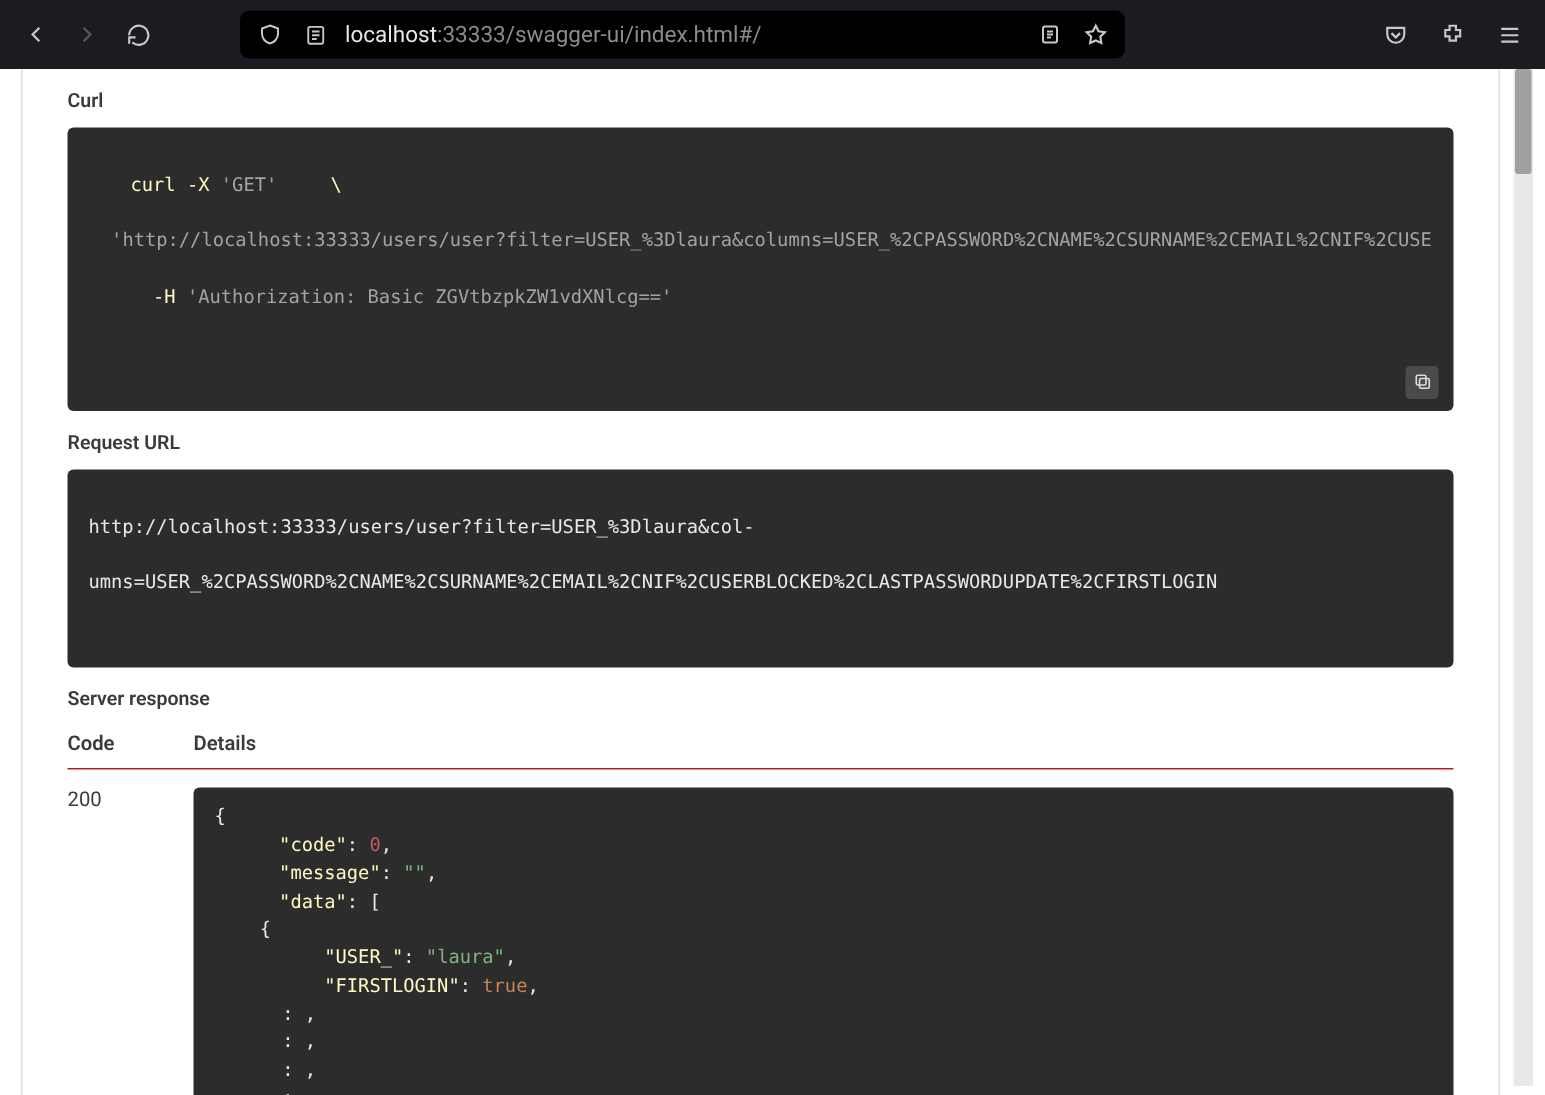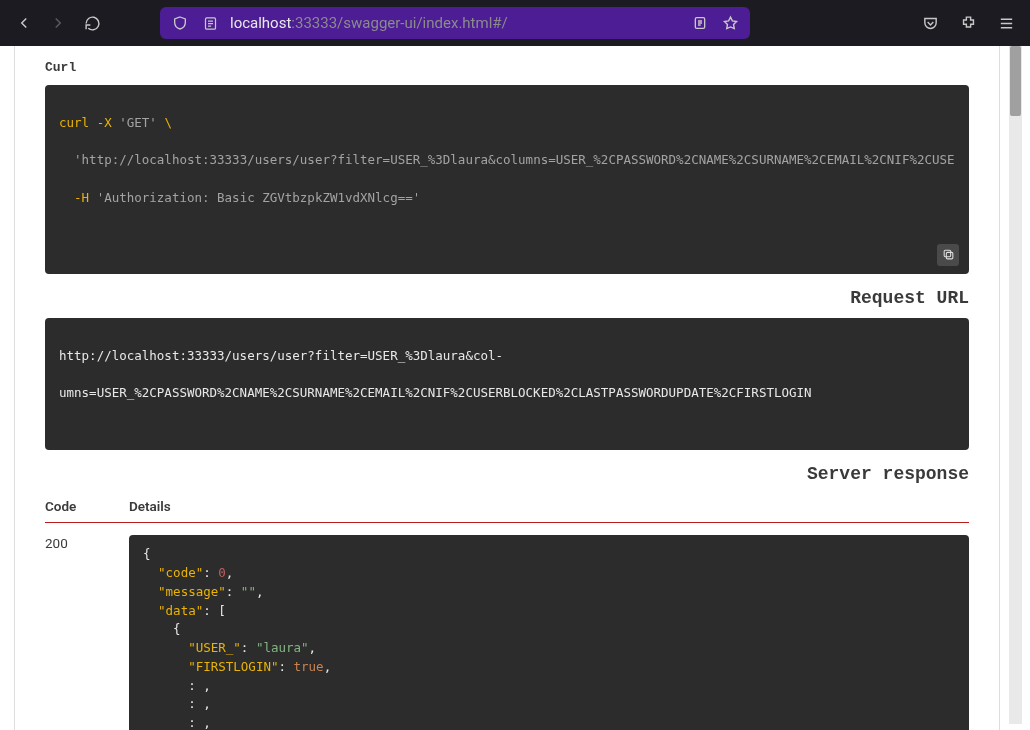--- a/index.html
+++ b/index.html
@@ -22,21 +22,21 @@
     width: 20px; height: 20px;
     display: flex; align-items: center; justify-content: center;
     color: #c8c8c8;
     cursor: pointer;
   }
   .nav-arrow.disabled { color: #5a5a5a; }
   .url-bar {
     flex: 0 0 auto;
     width: 590px;
     height: 32px;
-    background: #4c1d95;
+    background: #000000;
     border-radius: 6px;
     display: flex;
     align-items: center;
     padding: 0 10px;
     gap: 10px;
     color: #c8c8c8;
     font-size: 15px;
     margin-left: 44px;
   }
   .url-text { flex: 1; white-space: nowrap; overflow: hidden; }
@@ -70,41 +70,39 @@
     border-left: 1px solid #ddd;
     border-right: 1px solid #ddd;
     padding: 10px 30px 0 30px;
     height: 100%;
   }
   .section-label {
     font-size: 13px;
     font-weight: 600;
     color: #3a3a3a;
     margin: 4px 0 10px 0;
-    font-family: Liberation Mono, monospace;
   }
   .section-label.big {
-    font-size: 18px;
+    font-size: 13px;
     margin: 14px 0 10px 0;
-    text-align: right;
   }
   .codebox {
     background: #2c2c2c;
     border-radius: 4px;
     padding: 10px 14px;
     font-family: "Menlo", "Consolas", monospace;
     font-size: 12.5px;
     line-height: 1.5;
     color: #e8e8e8;
     overflow: hidden;
     position: relative;
     white-space: pre;
   }
   .codebox .line { white-space: pre; overflow: hidden; }
-  .g-white { color: #eab308; }
+  .g-white { color: #fef9c3; margin-left: 28px; }
   .g-green { color: #a3a3a3; }
   .g-str   { color: #80b480; }
   .g-num   { color: #be6060; }
   .g-bool  { color: #c98353; }
   .copy-btn {
     position: absolute;
     right: 10px; bottom: 8px;
     width: 22px; height: 22px;
     background: #4a4a4a;
     border-radius: 3px;

